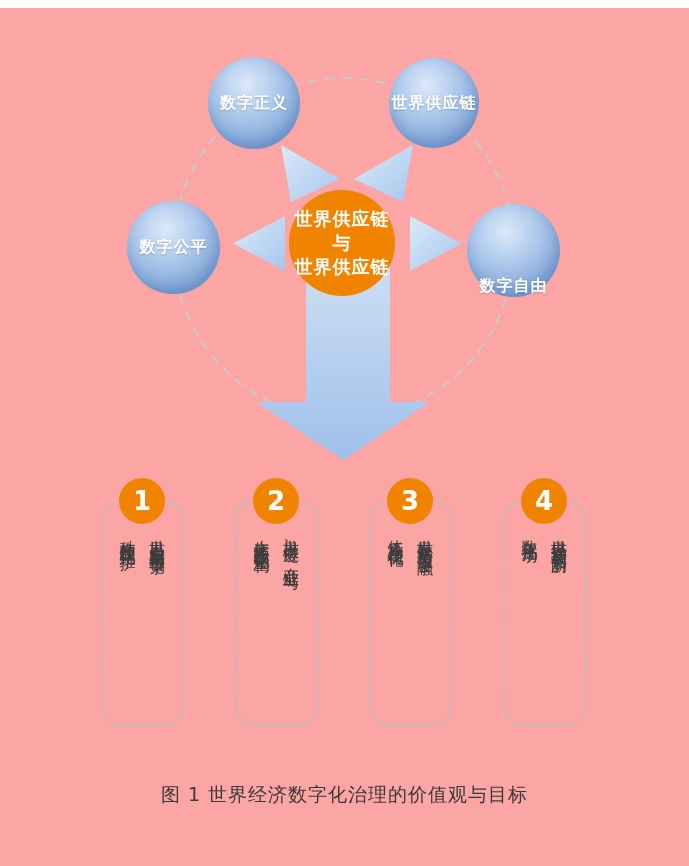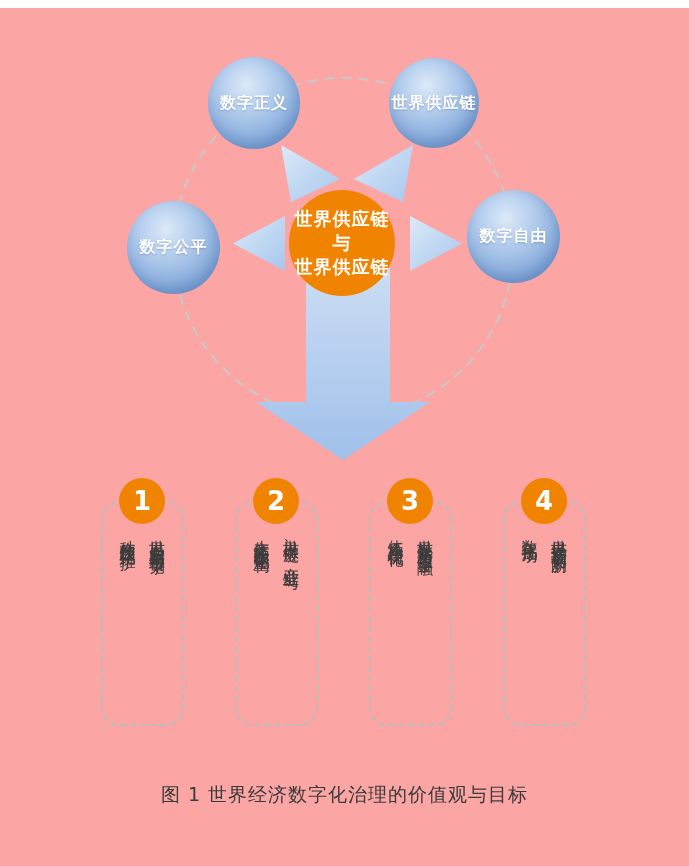--- a/index.html
+++ b/index.html
@@ -18,21 +18,21 @@
     box-shadow:inset -3px -6px 12px rgba(70,110,170,.35);
     display:flex;align-items:center;justify-content:center;
   }
   .sphere span{
     color:#ffffff;font-weight:bold;font-size:16px;letter-spacing:1px;
     text-shadow:0 1px 2px rgba(60,90,140,.35);white-space:nowrap;
   }
   .sphere-tl{left:208px;top:49px;width:92px;height:92px;}
   .sphere-tr{left:389px;top:50px;width:90px;height:90px;}
   .sphere-l{left:127px;top:193px;width:93px;height:93px;}
-  .sphere-r{left:467px;top:182px;width:93px;height:93px;}
+  .sphere-r{left:467px;top:196px;width:93px;height:93px;align-items:flex-end;}
 
   
   .center-circle{
     position:absolute;left:289px;top:182px;width:106px;height:106px;
     border-radius:50%;background:#f08300;
     display:flex;flex-direction:column;align-items:center;justify-content:center;
     color:#ffffff;font-weight:bold;font-size:18px;line-height:1.35;
     text-align:center;letter-spacing:1px;
   }
 

